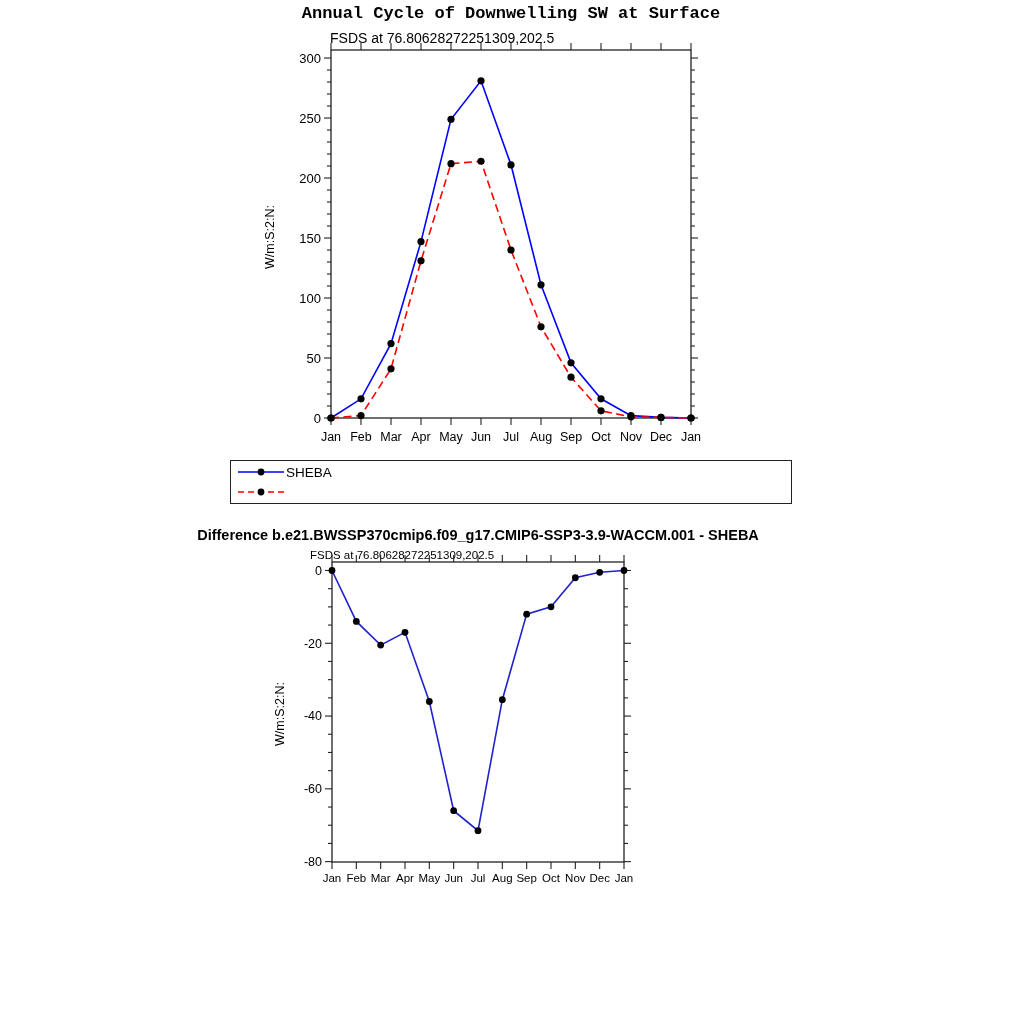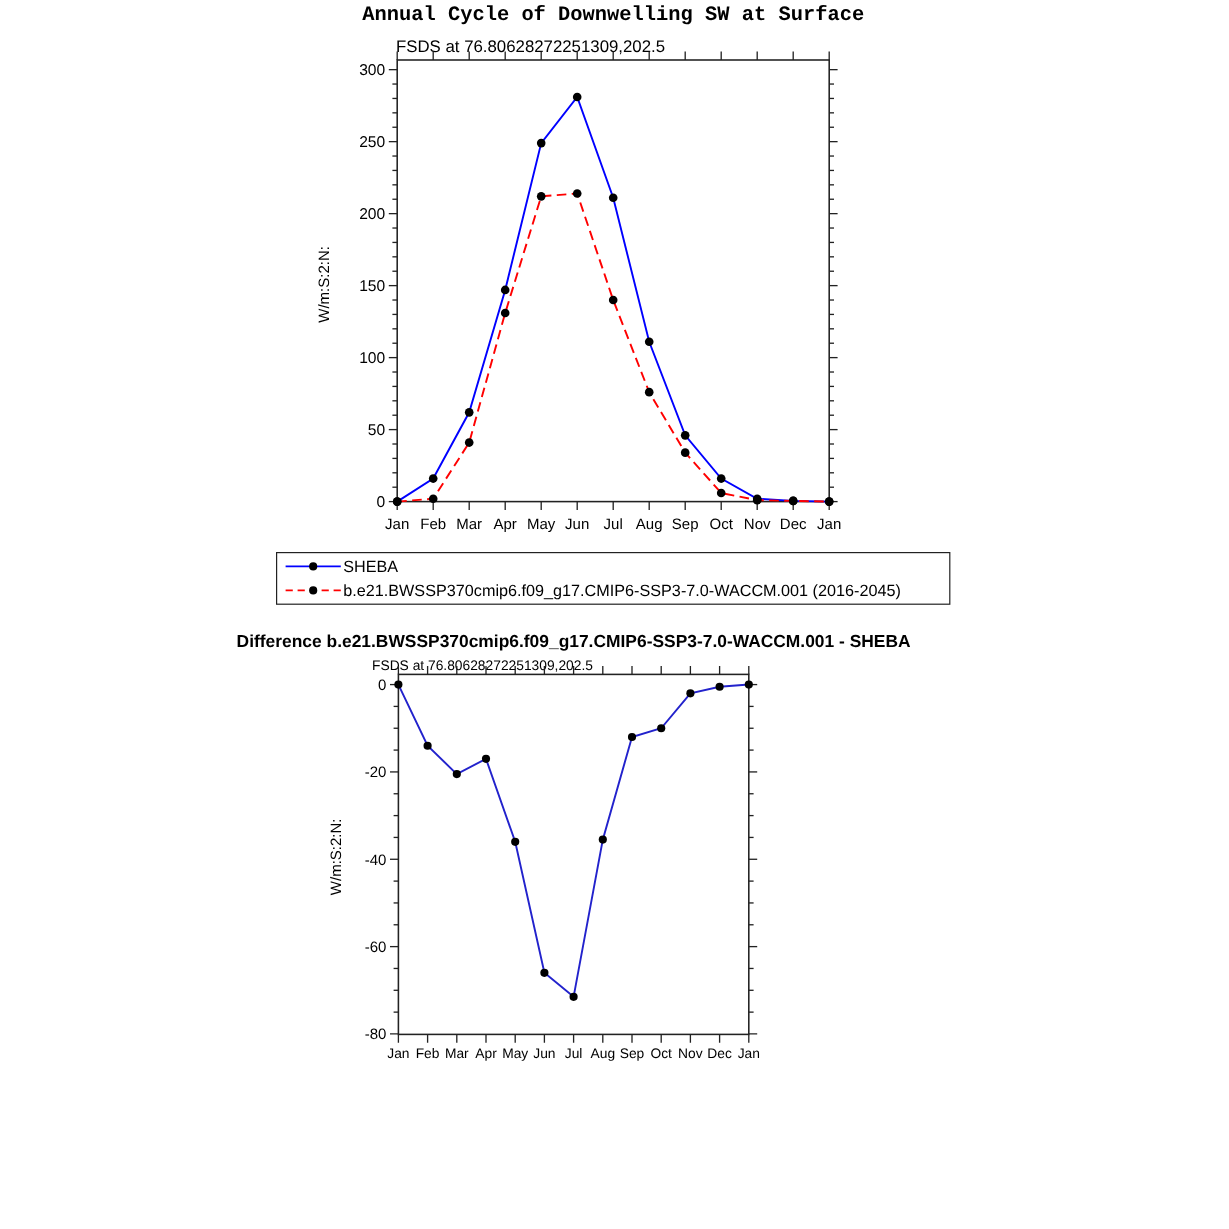--- a/index.html
+++ b/index.html
@@ -15,21 +15,21 @@
           padding-left:6px;font-size:13.5px;background:#fff;}
   .lrow{display:flex;align-items:center;height:20px;}
   .ltext{margin-left:1px;white-space:nowrap;}
   svg text{font-family:"Liberation Sans", sans-serif;}
 </style>
 </head>
 <body>
 
 <div class="abs t1">Annual Cycle of Downwelling SW at Surface</div>
 <div class="abs s1">FSDS at 76.80628272251309,202.5</div>
-<div class="abs t2">Difference b.e21.BWSSP370cmip6.f09_g17.CMIP6-SSP3-7.0-WACCM.001 - SHEBA</div>
+<div class="abs t2">Difference b.e21.BWSSP370cmip6.f09_g17.CMIP6-SSP3-3.9-WACCM.001 - SHEBA</div>
 <div class="abs s2">FSDS at 76.80628272251309,202.5</div>
 
 <svg id="plot-svg" class="abs" style="left:0;top:0;" width="1024" height="1024">
     <rect x="331" y="50" width="360" height="368" fill="none" stroke="#222" stroke-width="1.3"></rect>
     <line x1="331" y1="418" x2="324" y2="418" stroke="#222" stroke-width="1.1"></line>
     <line x1="691" y1="418" x2="698" y2="418" stroke="#222" stroke-width="1.1"></line>
     <text x="321" y="422.55" text-anchor="end" font-size="13" fill="#000">0</text>
     <line x1="331" y1="358.0065210303228" x2="324" y2="358.0065210303228" stroke="#222" stroke-width="1.1"></line>
     <line x1="691" y1="358.0065210303228" x2="698" y2="358.0065210303228" stroke="#222" stroke-width="1.1"></line>
     <text x="321" y="362.5565210303228" text-anchor="end" font-size="13" fill="#000">50</text>
@@ -266,15 +266,14 @@
         <line x1="1" y1="6" x2="47" y2="6" stroke="#0000ff" stroke-width="1.6" stroke-dasharray="none"></line>
         <circle cx="24" cy="6" r="3.4" fill="#000000"></circle>
       </svg>
     <span class="ltext">SHEBA</span>
   </div>
   <div class="lrow">
     <svg class="legend-sample" width="48" height="12">
         <line x1="1" y1="6" x2="47" y2="6" stroke="#ff0000" stroke-width="1.6" stroke-dasharray="6,4"></line>
         <circle cx="24" cy="6" r="3.4" fill="#000000"></circle>
       </svg>
-    <span class="ltext">b.e21.BWSSP370cmip6.f09_g17.CMIP6-SSP3-7.0-WACCM.001 (2016-2045)</span>
   </div>
 </div>
 
 </body></html>

